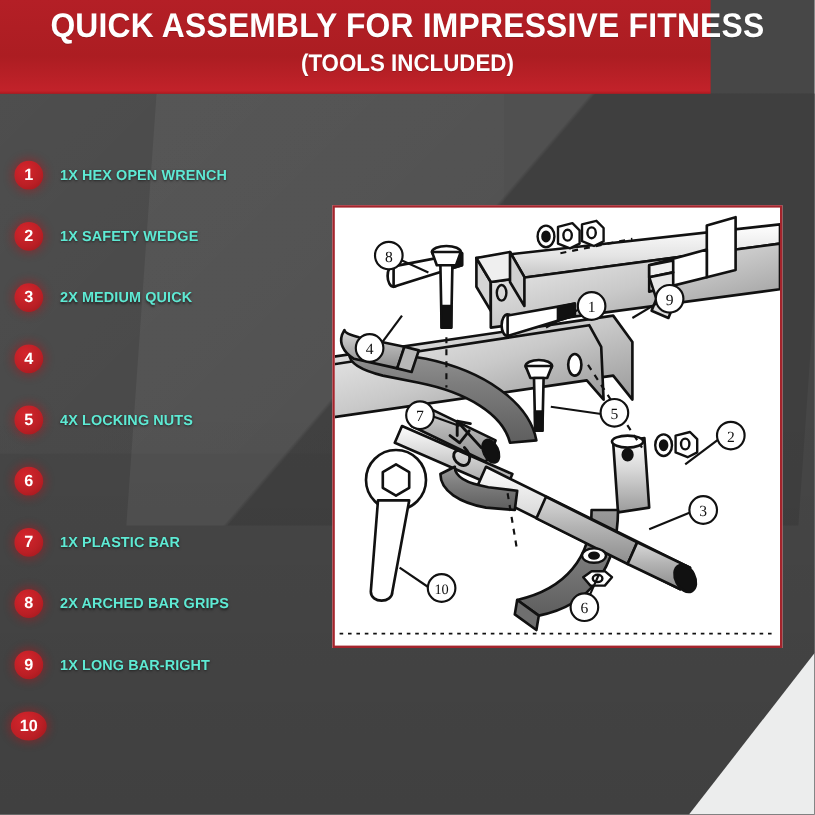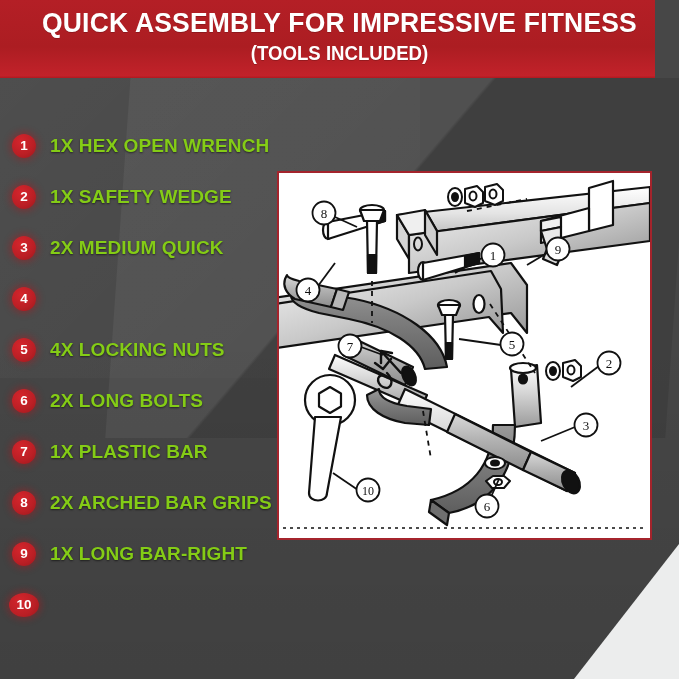--- a/index.html
+++ b/index.html
@@ -16,26 +16,25 @@
     width: 679px;
     height: 679px;
     overflow: hidden;
     background: #474747;
   }
 
   
   #header {
     position: absolute;
     left: 0; top: 0;
-    width: 645px;
+    width: 592px;
     height: 78px;
     background: #b21f24;
     background-image: linear-gradient(180deg, #b41f26 0%, #ac1d22 60%, #c2222a 97%, #b0181f 100%);
     z-index: 5;
-    padding-left: 10px;
   }
   #header-title {
     position: absolute;
     left: 0; top: 6px;
     width: 679px;
     text-align: center;
     color: #ffffff;
     font-family: "Liberation Sans Narrow", "Liberation Sans", sans-serif;
     font-weight: bold;
     font-size: 28.5px;
@@ -126,22 +125,22 @@
     box-shadow: 0 0 7px 2px rgba(180,20,26,0.45);
     font-family: "Liberation Sans", sans-serif;
   }
   .badge.wide {
     width: 30px;
     margin-left: 9px;
     border-radius: 50% / 50%;
   }
   .part-label {
     margin-left: 14px;
-    color: #84cc16;
-    font-size: 19px;
+    color: #5eead4;
+    font-size: 12px;
     font-weight: bold;
     letter-spacing: 0.1px;
     white-space: nowrap;
     text-shadow: 0 1px 2px rgba(0,0,0,0.55);
     font-family: "Liberation Sans", sans-serif;
   }
 
   
   #diagram-panel {
     position: absolute;
@@ -200,21 +199,20 @@
       <div class="badge">4</div>
     </div>
 
     <div class="part-row">
       <div class="badge">5</div>
       <div class="part-label">4X LOCKING NUTS</div>
     </div>
 
     <div class="part-row">
       <div class="badge">6</div>
-      <div class="part-label">2X LONG BOLTS</div>
     </div>
 
     <div class="part-row">
       <div class="badge">7</div>
       <div class="part-label">1X PLASTIC BAR</div>
     </div>
 
     <div class="part-row">
       <div class="badge">8</div>
       <div class="part-label">2X ARCHED BAR GRIPS</div>

